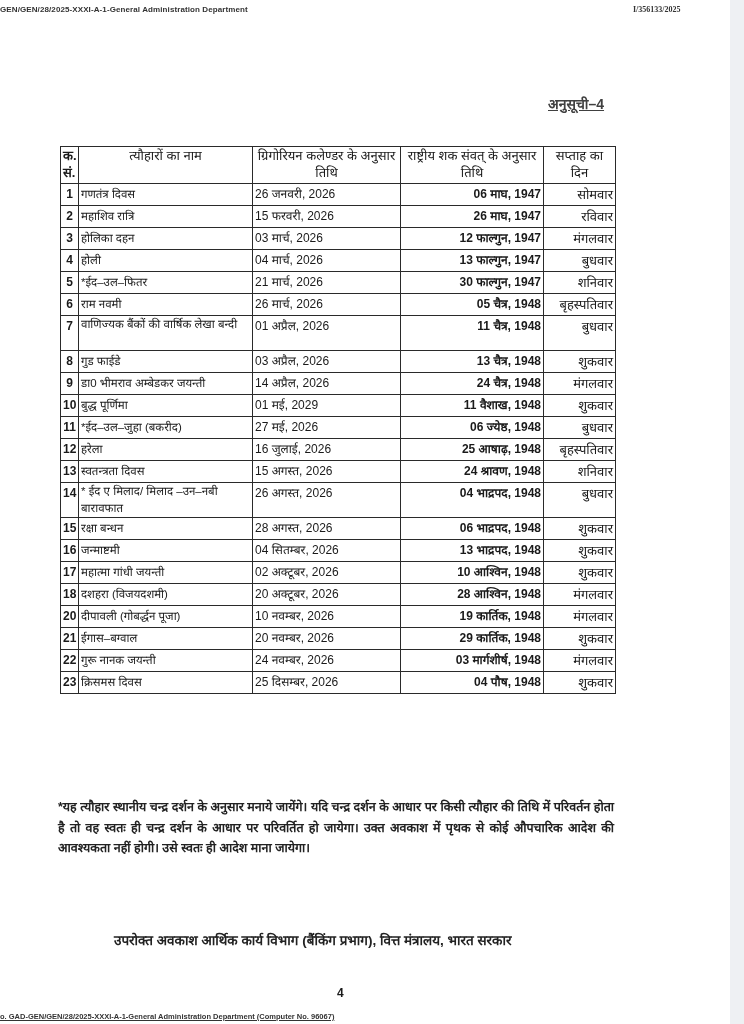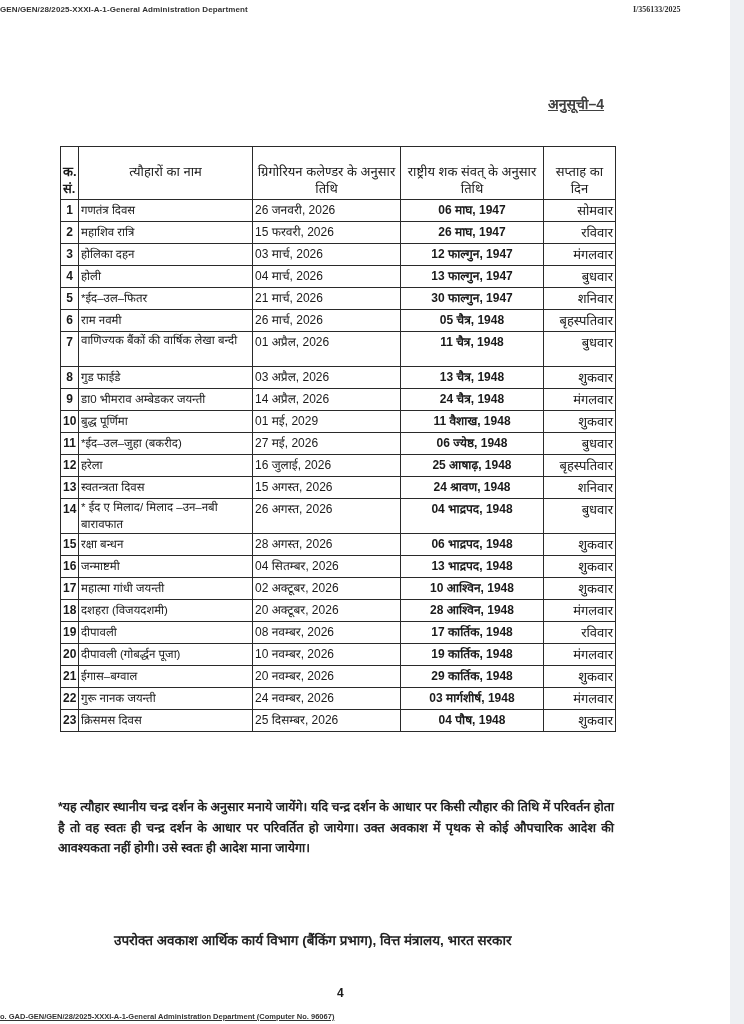--- a/index.html
+++ b/index.html
@@ -27,28 +27,28 @@
   table.holidays {
     position: absolute; top: 146px; left: 60px; width: 555px;
     border-collapse: collapse; table-layout: fixed;
     font-size: 12px;
   }
   table.holidays td, table.holidays th {
     border: 1.5px solid #2a2a2a; padding: 0 2px; vertical-align: top;
   }
   table.holidays th {
     font-weight: normal; font-size: 13px; text-align: center; line-height: 17px; height: 36px;
-    padding-top: 16px;
+    padding-top: 0;
   }
   table.holidays th.sn { text-align: left; font-weight: bold; }
   col.c1 { width: 18px; } col.c2 { width: 174px; } col.c3 { width: 148px; }
   col.c4 { width: 143px; } col.c5 { width: 72px; }
   td.sn { font-weight: bold; text-align: center; padding: 0; font-size: 12px; }
   td.name { font-size: 11.5px; line-height: 15px; padding-left: 2px; }
-  td.greg, td.saka { text-align: center; font-weight: bold; font-size: 12px; }
+  td.greg, td.saka { text-align: right; font-weight: bold; font-size: 12px; }
   td.day { text-align: right; font-size: 13px; padding: 0; }
   tr.r1 td { height: 19.5px; line-height: 21px; }
   tr.r2 td { height: 34px; line-height: 21px; }
   tr.r2 td.name { line-height: 17px; }
   .footnote {
     position: absolute; top: 797px; left: 58px; width: 556px;
     font-size: 12.5px; line-height: 20.5px; text-align: justify; font-weight: bold; color: #222;
   }
   .authority {
     position: absolute; top: 931px; left: 114px; font-size: 13.5px; color: #222; font-weight: bold;
@@ -208,27 +208,20 @@
         <td class="day">शुकवार</td>
       </tr>
       <tr class="r1">
         <td class="sn">18</td>
         <td class="name">दशहरा (विजयदशमी)</td>
         <td class="gregorian">20 अक्टूबर, 2026</td>
         <td class="saka">28 आश्विन, 1948</td>
         <td class="day">मंगलवार</td>
       </tr>
       <tr class="r1">
-        <td class="sn">19</td>
-        <td class="name">दीपावली</td>
-        <td class="gregorian">08 नवम्बर, 2026</td>
-        <td class="saka">17 कार्तिक, 1948</td>
-        <td class="day">रविवार</td>
-      </tr>
-      <tr class="r1">
         <td class="sn">20</td>
         <td class="name">दीपावली (गोबर्द्धन पूजा)</td>
         <td class="gregorian">10 नवम्बर, 2026</td>
         <td class="saka">19 कार्तिक, 1948</td>
         <td class="day">मंगलवार</td>
       </tr>
       <tr class="r1">
         <td class="sn">21</td>
         <td class="name">ईगास–बग्वाल</td>
         <td class="gregorian">20 नवम्बर, 2026</td>

